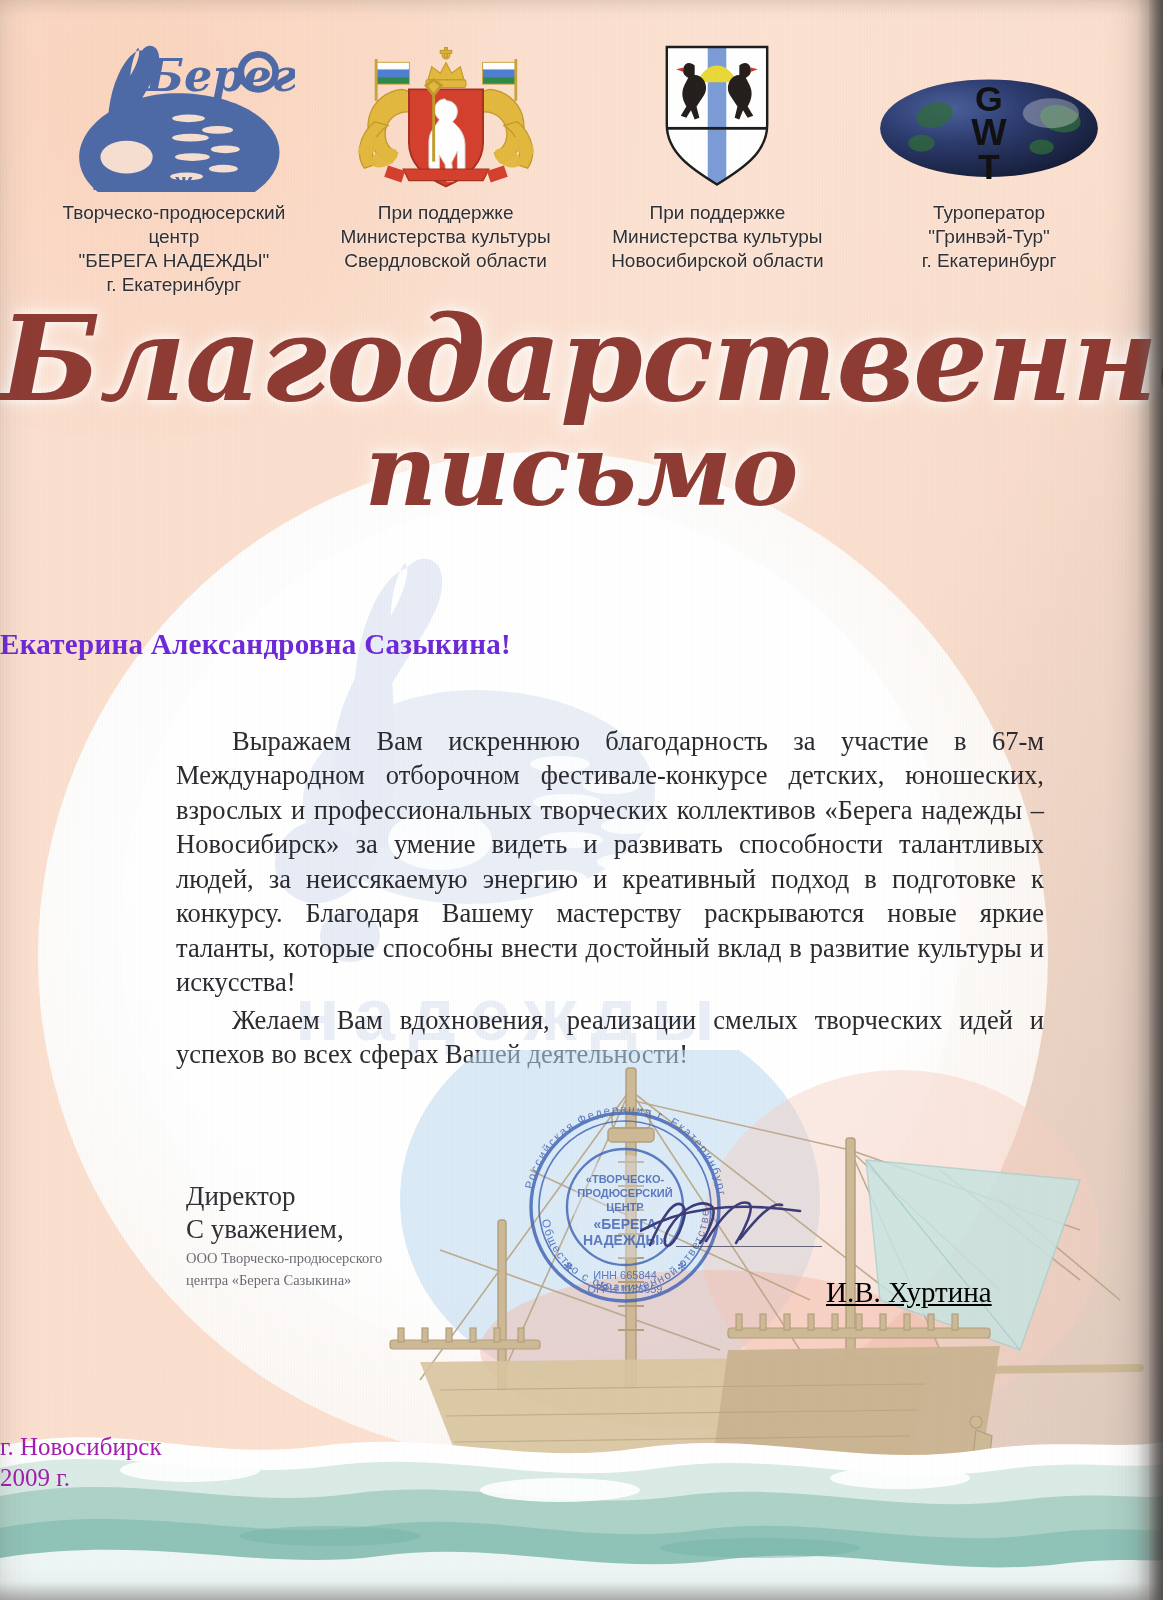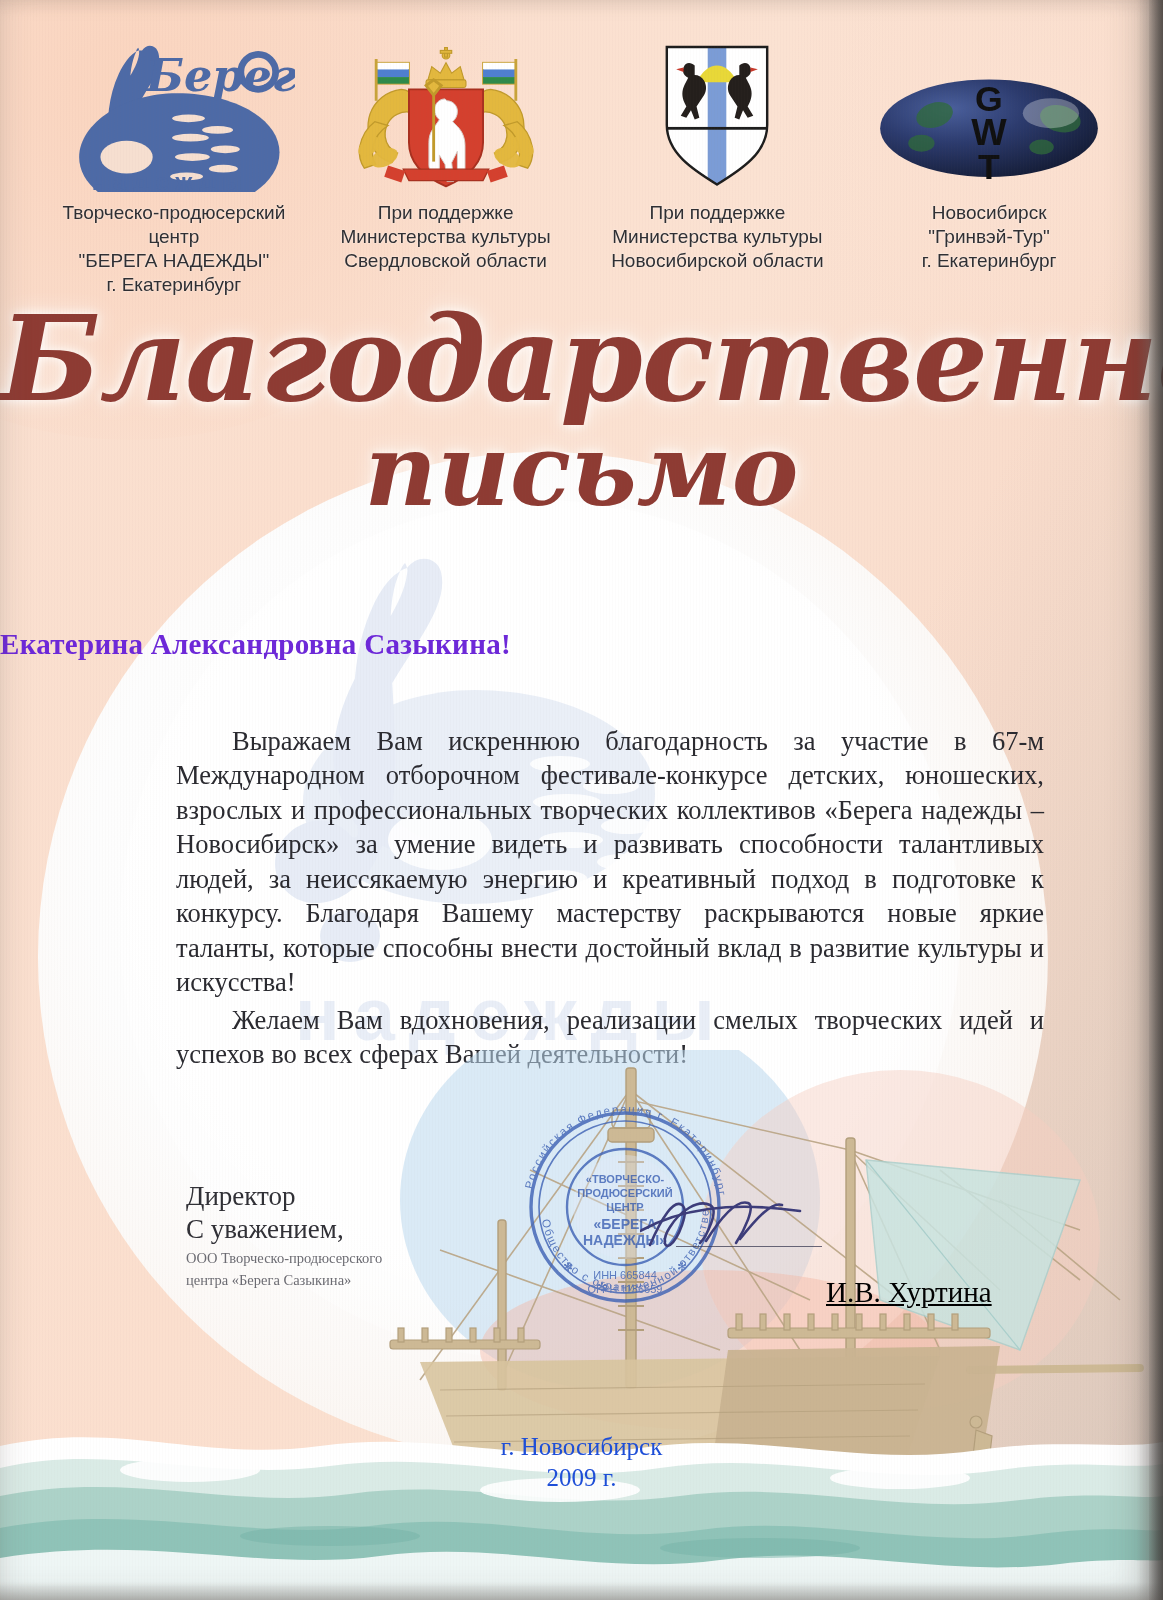--- a/index.html
+++ b/index.html
@@ -143,22 +143,22 @@
   
   .ship{
     position:absolute;left:380px;top:1050px;width:783px;height:470px;pointer-events:none;
   }
   .sea{
     position:absolute;left:0;bottom:0;width:1163px;height:250px;pointer-events:none;
   }
 
   
   .footer{
-    position:absolute;left:0;top:1432px;width:1163px;text-align:center;
-    font-family:"Liberation Serif",serif;font-size:25px;line-height:1.22;color:#1d4ed8;
+    position:absolute;left:0;top:1432px;width:1163px;text-align:left;
+    font-family:"Liberation Serif",serif;font-size:25px;line-height:1.22;color:#a21caf;
   }
   .footer .yr{display:block;}
 
   
   .scanband{
     position:absolute;right:0;top:0;width:14px;height:100%;
     background:linear-gradient(90deg,rgba(70,66,64,.10),rgba(55,52,50,.62));
   }
 </style>
 </head>
@@ -346,21 +346,21 @@
             <ellipse cx="176" cy="82" rx="13" ry="8"></ellipse>
           </g>
           <ellipse cx="186" cy="46" rx="30" ry="16" fill="#ffffff" opacity=".30"></ellipse>
           <g fill="#101010" font-family="Liberation Sans, sans-serif" font-weight="700" text-anchor="middle">
             <text x="120" y="44" font-size="38">G</text>
             <text x="120" y="80" font-size="40">W</text>
             <text x="120" y="116" font-size="38">T</text>
           </g>
         </svg>
       </div>
-      <div class="logo-cap">Новосибирск
+      <div class="logo-cap">Туроператор
 "Гринвэй-Тур"
 г. Екатеринбург</div>
     </div>
   </div>
 
   <div class="heading">
     <span class="l1">Благодарственное</span>
     <span class="l2">письмо</span>
   </div>
 

